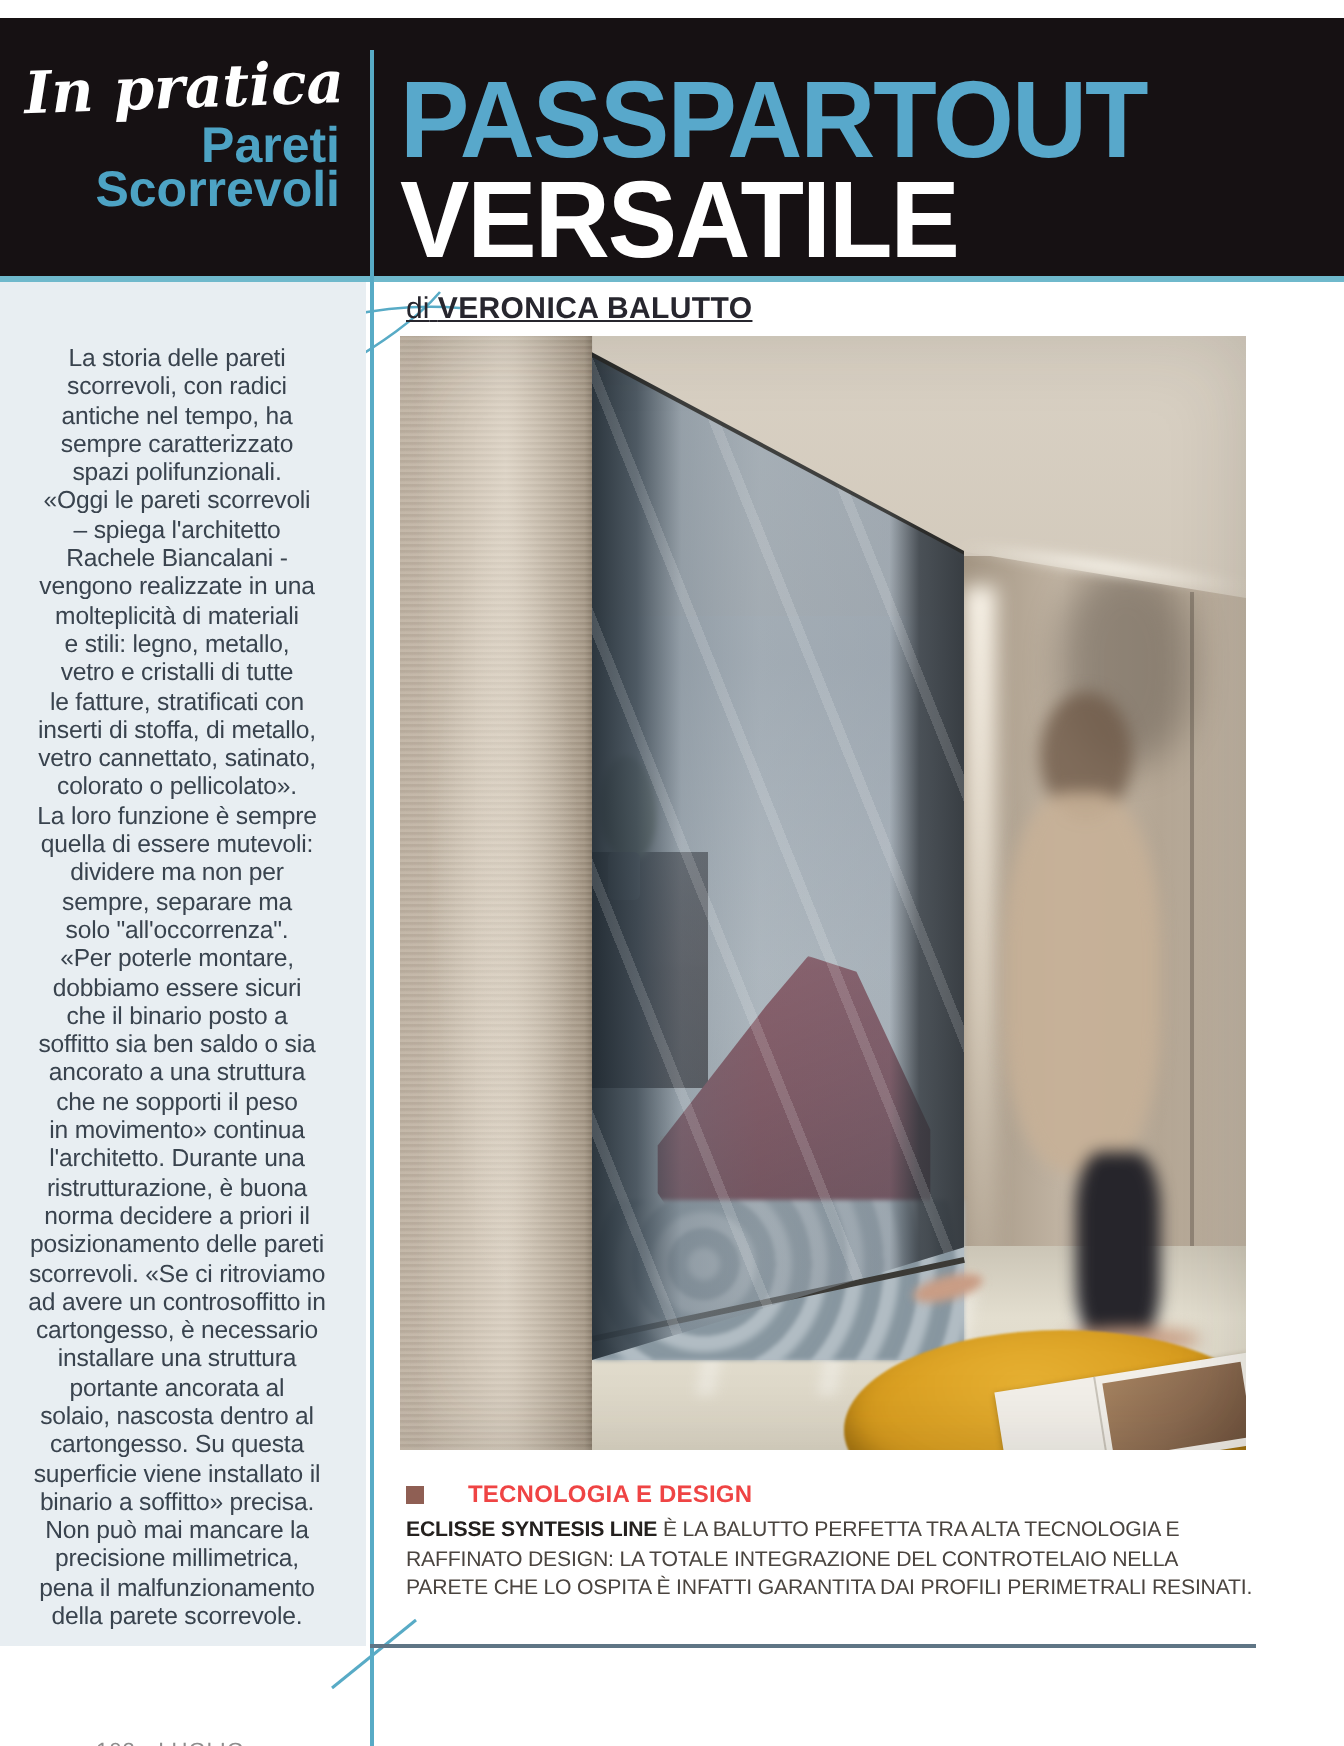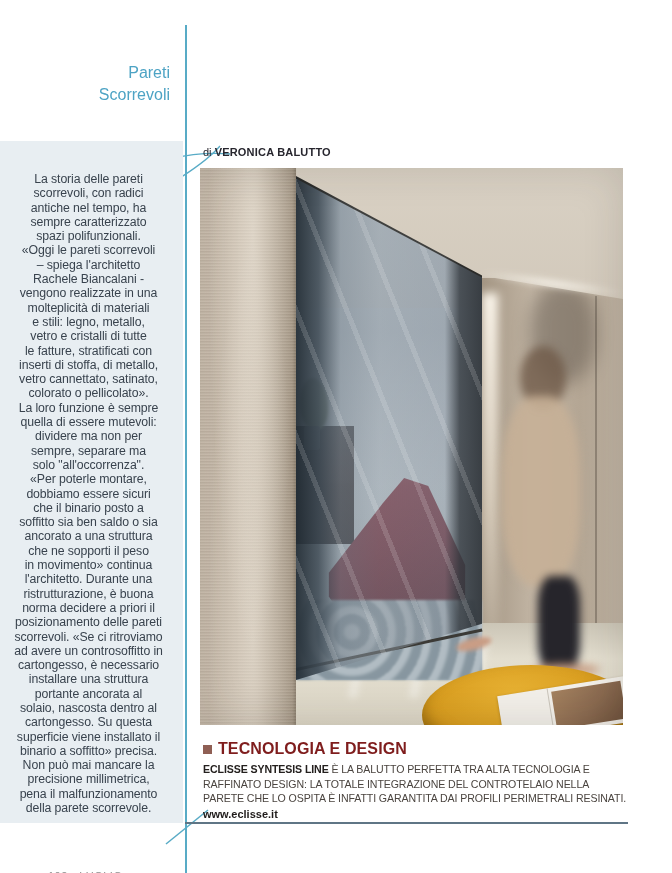--- a/index.html
+++ b/index.html
@@ -7,51 +7,51 @@
         font-family:"Liberation Sans", sans-serif;}
 
   
   .header-black{position:absolute;left:0;top:9px;width:672px;height:129px;background:#161113;
                 border-bottom:3px solid #6fb9cc;}
   .kicker{position:absolute;left:0;top:9px;width:178px;height:129px;text-align:right;}
   .kicker-script{position:absolute;right:6px;top:18px;width:172px;color:#ffffff;
                  font-family:"DejaVu Serif", serif;font-style:italic;font-weight:bold;
                  font-size:29px;transform:rotate(-2deg);letter-spacing:0px;}
   .kicker-sub{position:absolute;right:8px;top:53px;width:168px;color:#4da3c4;
-              font-weight:normal;font-size:16px;line-height:22px;white-space:pre-line;}
+              font-weight:bold;font-size:25px;line-height:22px;white-space:pre-line;}
   .headline{position:absolute;left:200px;top:9px;width:472px;}
   .headline-1{position:absolute;left:0;top:11px;font-size:52px;font-weight:bold;
               letter-spacing:-1px;color:#58a8cb;transform:scaleY(1.05);transform-origin:left top;}
   .headline-2{position:absolute;left:0;top:61px;font-size:52px;font-weight:bold;
               letter-spacing:-1px;color:#ffffff;transform:scaleY(1.05);transform-origin:left top;}
 
   
   .vrule{position:absolute;left:185px;top:25px;bottom:0;width:2px;background:#58abc6;}
   .flourish-top{position:absolute;left:118px;top:140px;width:115px;height:46px;}
   .flourish-bottom{position:absolute;left:163px;top:806px;width:48px;height:42px;}
 
   
-  .byline{position:absolute;left:203px;top:146px;font-size:11px;color:#27262e;}
+  .byline{position:absolute;left:203px;top:146px;font-size:15px;color:#27262e;text-decoration:underline;}
   .byline .pre{font-weight:normal;}
   .byline .name{font-weight:bold;letter-spacing:.2px;}
 
   
   .sidebar{position:absolute;left:0;top:141px;width:183px;height:682px;background:#e8eef2;}
   .body-text{position:absolute;right:12px;top:31px;width:165px;text-align:center;
              white-space:pre-line;color:#39434e;font-size:12.3px;line-height:14.3px;
              letter-spacing:-0.1px;}
 
   
   .footer{position:absolute;left:48px;top:833px;font-size:11px;color:#8d8d8d;letter-spacing:.5px;margin-top:37px;}
 
   
   .caption{position:absolute;left:203px;top:740px;width:424px;}
   .cap-title-row{display:flex;align-items:center;gap:6px;}
   .cap-square{width:9px;height:9px;background:#8f5f54;}
-  .cap-title{font-size:16px;font-weight:bold;color:#7f1d1d;letter-spacing:.1px;}
+  .cap-title{font-size:12px;font-weight:bold;color:#ef4444;letter-spacing:.1px;margin-left:16px;}
   .cap-text{margin-top:4px;font-size:10.6px;line-height:14.5px;color:#4a443f;letter-spacing:-0.1px;}
   .cap-lead{font-weight:bold;color:#24201e;text-align:right;}
   .cap-url{margin-top:2px;font-size:11px;font-weight:bold;color:#1f1b1a;}
   .hrule{position:absolute;left:185px;top:822px;width:443px;height:2px;background:#5f7585;}
 
   
   .photo{position:absolute;left:200px;top:168px;width:423px;height:557px;overflow:hidden;
          background:linear-gradient(180deg,#d5ccbf 0%,#cdc3b5 30%,#cdc6b8 100%);}
   .photo::after{content:"";position:absolute;inset:0;box-shadow:inset 0 0 40px rgba(40,35,30,.15);pointer-events:none;}
 
@@ -127,20 +127,26 @@
       transform:rotate(-9deg);box-shadow:0 1px 3px rgba(60,40,0,.35);}
   .mag-photo{position:absolute;right:4px;top:4px;width:70px;height:38px;
       background:linear-gradient(135deg,#a4815f 0%,#8a6a50 55%,#6f523c 100%);}
   .mag-spine{position:absolute;left:50px;top:0;width:1px;height:46px;background:#c9c4ba;}
 </style>
 </head>
 <body>
 
 <div class="page">
 
+  <div class="header-black">
+    <div class="headline">
+      <div class="headline-1">PASSPARTOUT</div>
+      <div class="headline-2">VERSATILE</div>
+    </div>
+  </div>
   <div class="kicker">
     <div class="kicker-script">In pratica</div>
     <div class="kicker-sub">Pareti
 Scorrevoli</div>
   </div>
 
   <div class="vrule"></div>
   <svg class="flourish-top" viewBox="0 0 115 46">
     <path d="M4,34 C 38,20 76,11 112,14" fill="none" stroke="#58abc6" stroke-width="1.3"></path>
     <path d="M52,44 C 72,32 90,20 102,6" fill="none" stroke="#58abc6" stroke-width="1.3"></path>
@@ -246,19 +252,18 @@
   </div>
 
   <div class="caption">
     <div class="cap-title-row">
       <div class="cap-square"></div>
       <div class="cap-title">TECNOLOGIA E DESIGN</div>
     </div>
     <div class="cap-text">
       <span class="cap-lead">ECLISSE SYNTESIS LINE</span><span> È LA BALUTTO PERFETTA TRA ALTA TECNOLOGIA E RAFFINATO DESIGN: LA TOTALE INTEGRAZIONE DEL CONTROTELAIO NELLA PARETE CHE LO OSPITA È INFATTI GARANTITA DAI PROFILI PERIMETRALI RESINATI.</span>
     </div>
-    <div class="cap-url">www.eclisse.it</div>
   </div>
   <div class="hrule"></div>
 
   <div class="footer">102 - LUGLIO</div>
 
 </div>
 
 </body></html>

